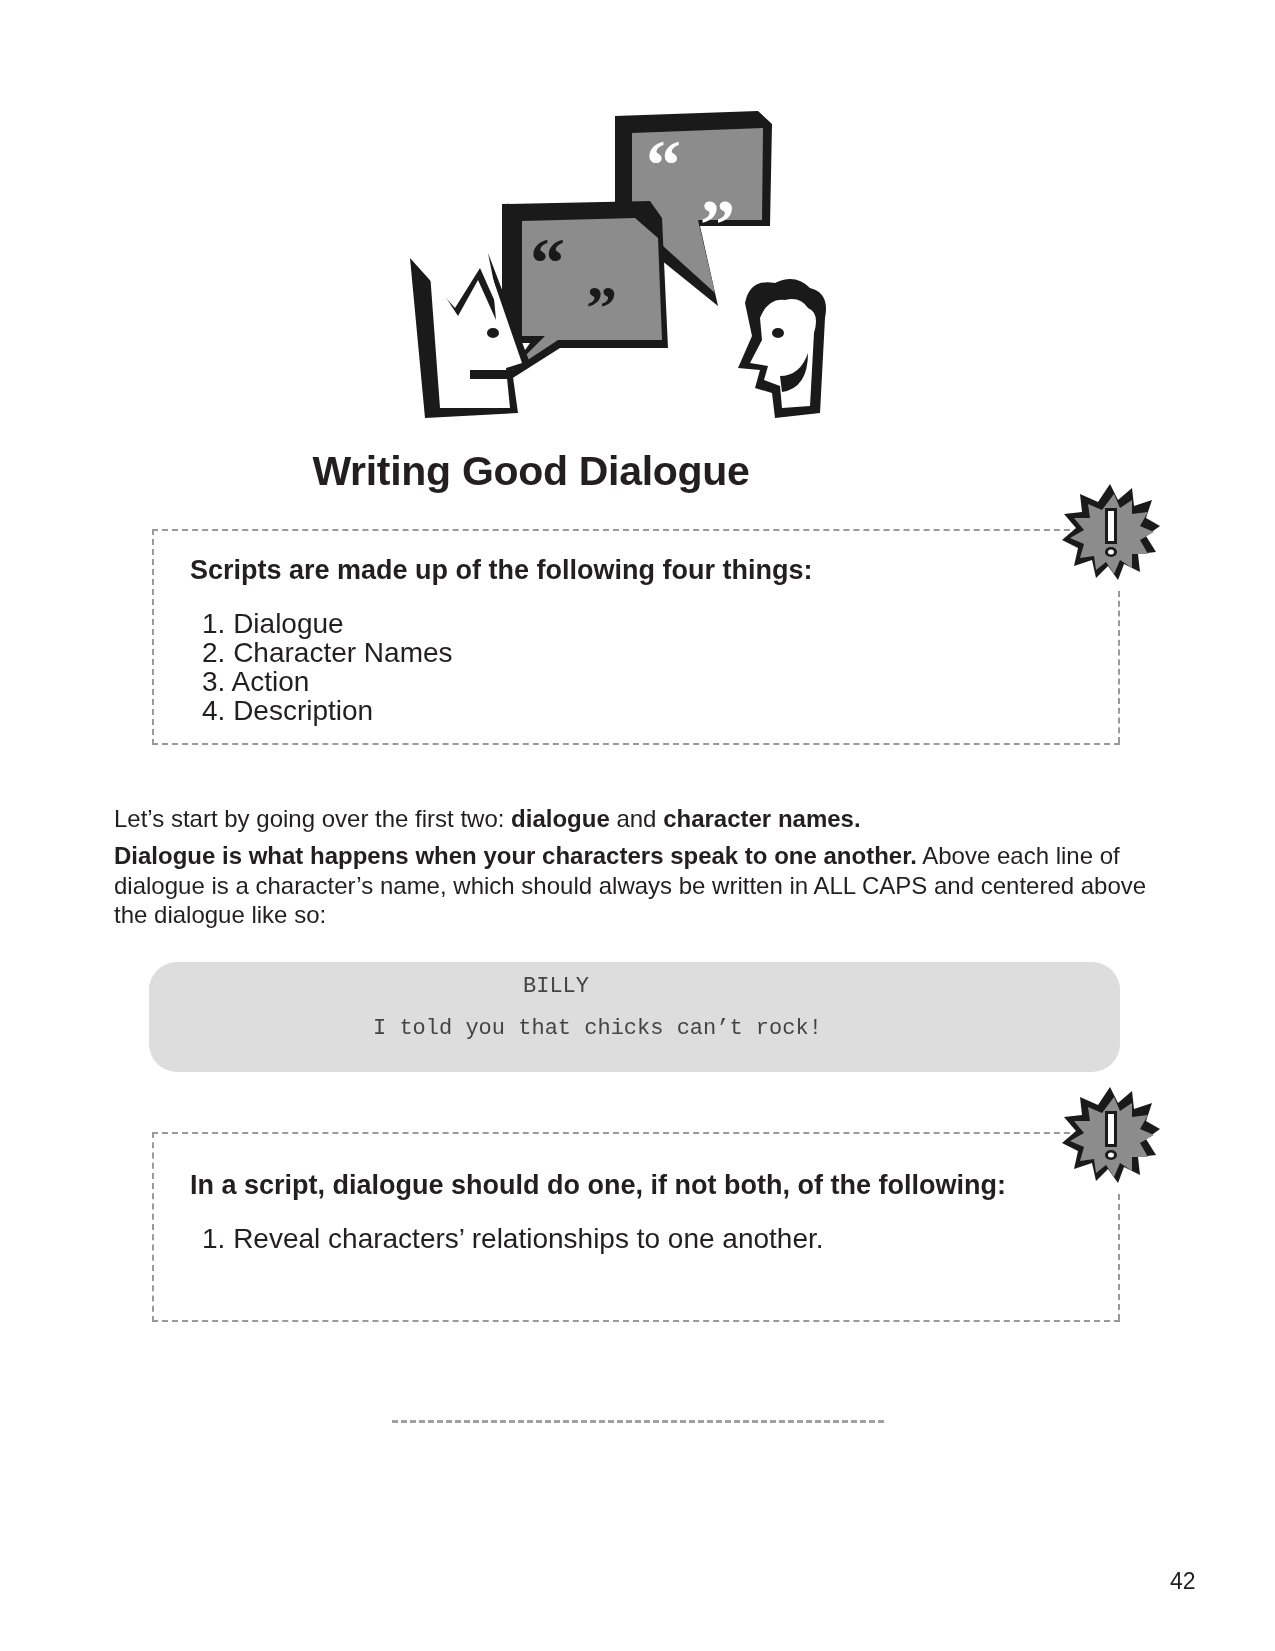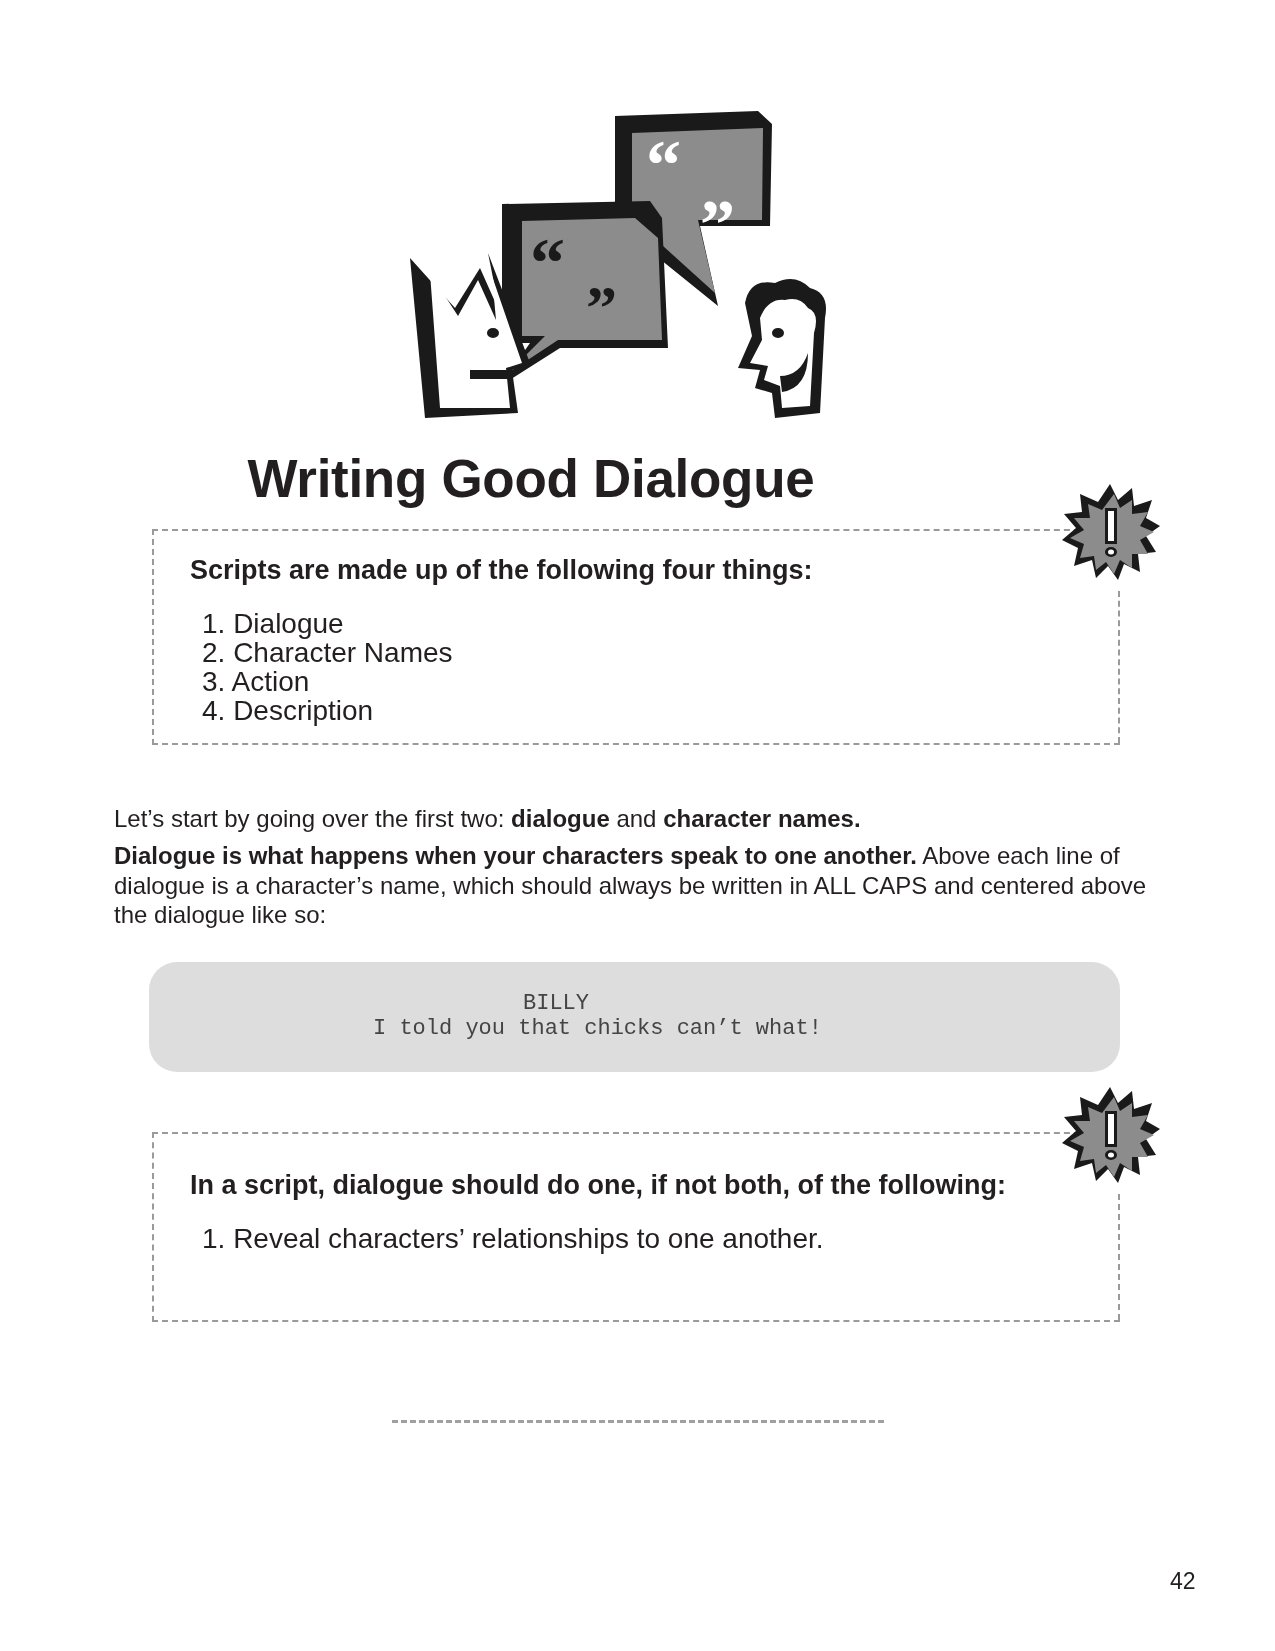--- a/index.html
+++ b/index.html
@@ -1,36 +1,36 @@
 <!DOCTYPE html>
 <html><head>
 <meta charset="utf-8">
 <style>
   html, body { margin:0; padding:0; background:#ffffff; }
   body { width:1275px; height:1651px; position:relative; overflow:hidden;
          font-family:"Liberation Sans", sans-serif; color:#231f20; }
   .abs { position:absolute; }
   #illustration { left:400px; top:108px; width:480px; height:320px; }
   #page-title { left:0; width:1062px; top:448px; text-align:center;
-                font-size:53px; font-weight:bold; letter-spacing:-0.3px; }
+                font-size:41px; font-weight:bold; letter-spacing:-0.3px; }
   .tip-box { border:2px dashed #9a9a9a; border-right:none; box-sizing:border-box; }
   .tip-box .rline { position:absolute; right:0; top:0; bottom:0; border-right:2px dashed #9a9a9a; }
   #tip-box-1 { left:152px; top:529px; width:968px; height:216px; }
   #tip-box-2 { left:152px; top:1132px; width:968px; height:190px; }
   .tip-heading { position:absolute; left:36px; font-size:27px; font-weight:bold; }
   .tip-list { position:absolute; left:48px; margin:0; padding:0; list-style:none; font-size:28px; line-height:29px; }
   .starburst { width:100px; height:100px; }
   #starburst-1 { left:1060px; top:482px; }
   #starburst-2 { left:1060px; top:1085px; }
   .para { left:114px; width:1060px; font-size:24px; line-height:29.5px; }
   #intro-para { top:783px;margin-top:21px; }
   #dialogue-para { top:841px; }
   #example-box { left:149px; top:962px; width:971px; height:110px; background:#dddddd; border-radius:28px; }
   .mono { font-family:"Liberation Mono", monospace; font-size:22px; color:#444; position:absolute; white-space:pre; }
-  #example-name { left:374px; top:29px; }
+  #example-name { left:374px; top:12px; }
   #example-line { left:224px; top:54px; }
   #bottom-rule { left:392px; top:1420px; width:492px; height:0; border-top:3px dashed #a0a0a0; }
   #page-number { left:1170px; top:1568px; font-size:23px; }
 </style>
 </head>
 <body>
 
 <svg id="illustration" class="abs" viewBox="0 0 480 320">
 
   <g>
@@ -86,21 +86,21 @@
 <div id="intro-para" class="abs para">
   <span>Let’s start by going over the first two: </span><b>dialogue</b><span> and </span><b>character names.</b>
 </div>
 
 <div id="dialogue-para" class="abs para">
   <b>Dialogue is what happens when your characters speak to one another.</b><span> Above each line of dialogue is a character’s name, which should always be written in ALL CAPS and centered above the dialogue like so:</span>
 </div>
 
 <div id="example-box" class="abs">
   <div id="example-name" class="mono">BILLY</div>
-  <div id="example-line" class="mono">I told you that chicks can’t what!</div>
+  <div id="example-line" class="mono">I told you that chicks can’t rock!</div>
 </div>
 
 <div id="tip-box-2" class="abs tip-box">
   <div class="rline" style="top:60px;"></div>
   <div class="tip-heading" style="top:36px;">In a script, dialogue should do one, if not both, of the following:</div>
   <ul class="tip-list" style="top:90px;">
     <li>1. Reveal characters’ relationships to one another.</li>
   </ul>
 </div>
 <svg id="starburst-2" class="abs starburst" viewBox="0 0 100 100">

